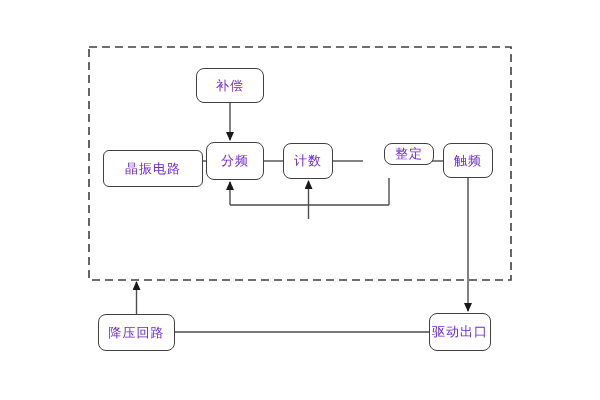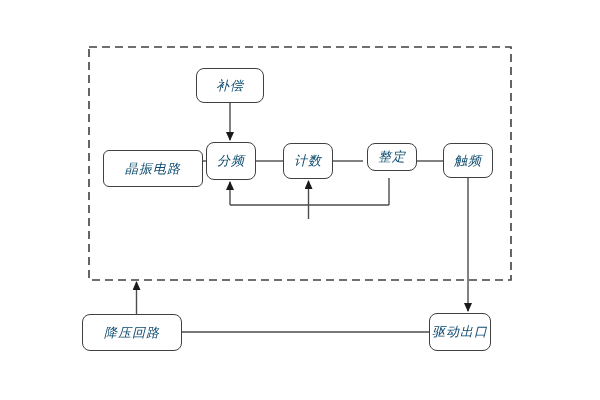--- a/index.html
+++ b/index.html
@@ -26,34 +26,33 @@
     position: absolute;
     box-sizing: border-box;
     background: #ffffff;
     border: 1.5px solid #404040;
     border-radius: 8px;
     display: flex;
     align-items: center;
     justify-content: center;
     font-size: 13px;
     letter-spacing: 1px;
-    color: #0c4a6e;
+    color: #6d28d9;
     white-space: nowrap;
     z-index: 2;
-    font-style: italic;
   }
   
   .b-compensation      { left:196px; top:68px;  width:68px; height:35px; }
   .b-crystal           { left:103px; top:150px; width:100px; height:37px;border-radius:6px; }
-  .b-divider           { left:206px; top:142px; width:50px; height:38px; }
+  .b-divider           { left:206px; top:142px; width:58px; height:38px; }
   .b-counter           { left:283px; top:143px; width:50px; height:36px;text-align:center; }
-  .b-setting           { left:367px; top:143px; width:50px; height:28px; }
+  .b-setting           { left:384px; top:143px; width:50px; height:22px; }
   .b-trigger           { left:443px; top:143px; width:50px; height:35px; }
   .b-clear             { left:275px; top:219px; width:67px; height:36px; }
-  .b-stepdown          { left:82px;  top:314px; width:100px; height:37px; }
+  .b-stepdown          { left:98px;  top:314px; width:77px; height:37px; }
   .b-driveout          { left:429px; top:313px; width:62px; height:38px; }
 </style>
 </head>
 <body>
 
 <div class="canvas">
 
   <svg class="connector-layer" viewBox="0 0 600 400" xmlns="http://www.w3.org/2000/svg">
     <defs>
       <marker id="arrow" viewBox="0 0 9 8" refX="8" refY="4" markerWidth="9" markerHeight="8" markerUnits="userSpaceOnUse" orient="auto-start-reverse">

